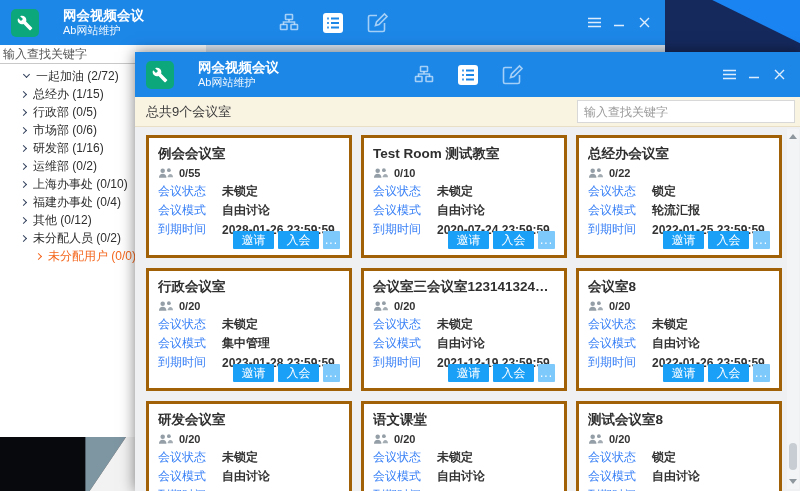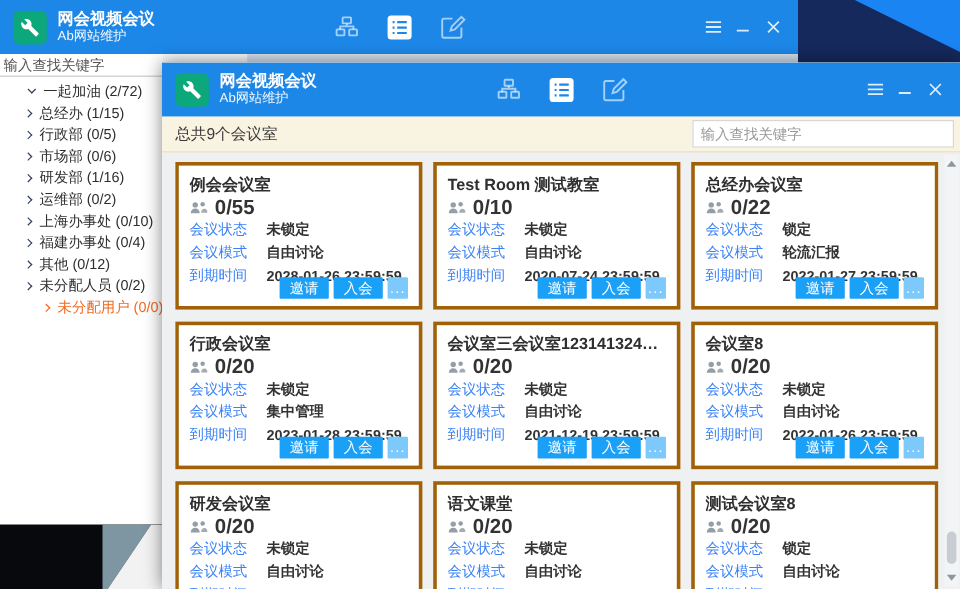--- a/index.html
+++ b/index.html
@@ -20,21 +20,21 @@
   
   .window{position:absolute;overflow:hidden;}
   .bg-window{left:0;top:0;width:665px;height:437px;background:#ffffff;}
   .fg-window{left:135px;top:52px;width:665px;height:439px;background:#eef0f1;
              box-shadow:0 0 14px rgba(0,0,0,.5);}
 
   .titlebar{position:relative;height:45px;background:var(--titlebar,#1d87e8);
             display:flex;align-items:center;}
   .logo{width:28px;height:28px;border-radius:5px;background:var(--logo_green,#0da77c);
         margin-left:11px;display:flex;align-items:center;justify-content:center;flex:none;}
-  .titles{margin-left:9px;line-height:1.15;}
+  .titles{margin-left:24px;line-height:1.15;}
   .app-title{font-size:13.5px;font-weight:bold;color:#fff;}
   .app-subtitle{font-size:11px;color:rgba(255,255,255,.95);}
   .tb-icons{position:absolute;left:50%;top:0;height:45px;transform:translateX(-50%);
             display:flex;align-items:center;gap:20px;}
   .tb-icon{width:24px;height:24px;cursor:pointer;}
   .tb-controls{position:absolute;right:13px;top:0;height:45px;display:flex;align-items:center;gap:9px;}
   .ctl{width:16px;height:16px;display:flex;align-items:center;justify-content:center;cursor:pointer;}
 
   
   .bg-body{position:absolute;left:136px;top:45px;right:0;bottom:0;background:#d8e2ee;}
@@ -63,21 +63,21 @@
                font-family:"Liberation Sans","DejaVu Sans",sans-serif;}
   .room-search::placeholder{color:#999;}
 
   .cards{position:absolute;left:11px;top:83px;width:636px;height:356px;overflow:hidden;
          display:grid;grid-template-columns:repeat(3,206px);grid-auto-rows:123px;
          column-gap:9px;row-gap:10px;}
   .card{background:#fff;border:3px solid #a16207;padding:6px 9px;position:relative;}
   .card-title{font-size:13.5px;font-weight:600;color:#2f2f2f;height:20px;line-height:20px;
               white-space:nowrap;overflow:hidden;text-overflow:ellipsis;}
   .people-row{display:flex;align-items:center;gap:6px;height:18px;}
-  .people-count{font-size:17px;font-weight:700;color:#333;}
+  .people-count{font-size:11px;font-weight:700;color:#333;}
   .field-row{display:flex;align-items:center;height:19px;}
   .field-label{width:56px;font-size:12px;color:#3b82f6;flex:none;}
   .field-value{font-size:12px;font-weight:700;color:#333;margin-left:8px;white-space:nowrap;}
   .card-btns{position:absolute;right:9px;bottom:6px;display:flex;gap:4px;}
   .btn{height:18px;min-width:41px;border:none;background:var(--accent_button,#1ba0f8);color:#fff;
        font-size:12px;display:flex;align-items:center;justify-content:center;cursor:pointer;
        border-radius:1px;padding:0 6px;font-family:"Liberation Sans","DejaVu Sans",sans-serif;}
   .btn.more{min-width:17px;width:17px;padding:0;background:#7dc9fb;letter-spacing:1px;}
 
   
@@ -335,21 +335,21 @@
     <div class="field-row">
       <span class="field-label">会议状态</span>
       <span class="field-value">锁定</span>
     </div>
     <div class="field-row">
       <span class="field-label">会议模式</span>
       <span class="field-value">轮流汇报</span>
     </div>
     <div class="field-row">
       <span class="field-label">到期时间</span>
-      <span class="field-value">2022-01-27 23:59:59</span>
+      <span class="field-value">2022-01-25 23:59:59</span>
     </div>
     <div class="card-btns">
       <button class="btn">邀请</button>
       <button class="btn">入会</button>
       <button class="btn more">...</button>
     </div>
   </div>
         <div class="card">
     <div class="card-title">行政会议室</div>
     <div class="people-row">

